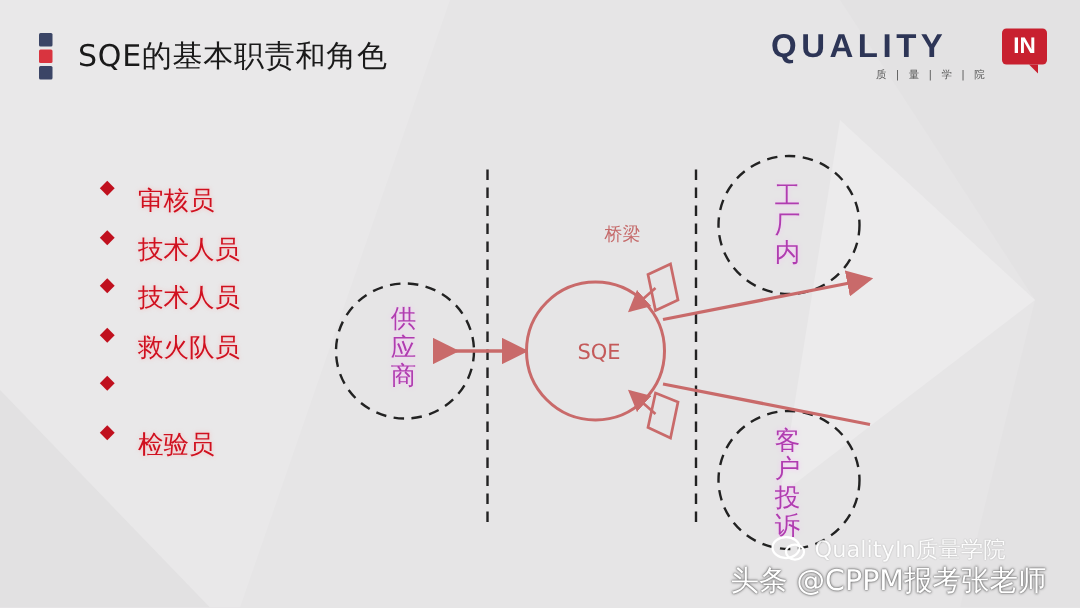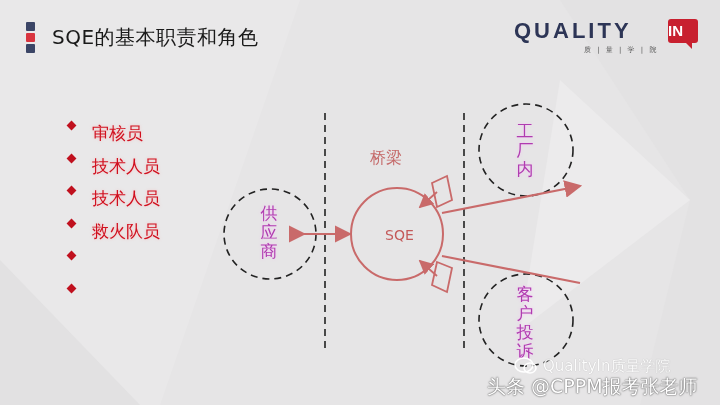--- a/index.html
+++ b/index.html
@@ -19,36 +19,36 @@
     .logo-text {
       position: absolute; left: 2px; top: 2px; font-family: "Liberation Sans", sans-serif;
       font-size: 22px; font-weight: bold; color: #2d3556; letter-spacing: 3px;
     }
     .logo-sub {
       position: absolute; left: 72px; top: 29px; font-size: 7px; color: #555; letter-spacing: 2px;
     }
     .logo-badge {
       position: absolute; left: 156px; top: 3px; width: 30px; height: 24px; background: #c8202f;
       border-radius: 3px; color: #fff; font-family: "Liberation Sans", sans-serif;
-      font-weight: bold; font-size: 15px; line-height: 24px;
+      font-weight: bold; font-size: 15px; text-align: center; line-height: 24px;
     }
     .logo-badge::after {
       content: ""; position: absolute; left: 18px; bottom: -6px; border-left: 6px solid transparent;
       border-top: 6px solid #c8202f;
     }
     .roles { position: absolute; left: 66px; top: 122px; margin: 0; padding: 0; list-style: none; }
     .roles li { height: 32.5px; display: flex; align-items: flex-start; }
     .diamond { width: 7px; height: 7px; background: #c0101e; transform: rotate(45deg); margin-right: 17px; margin-left: 2px; }
     .role-label { font-size: 17px; color: #d0101f; text-shadow: 0 0 3px rgba(255,160,160,0.6); }
     .diagram { position: absolute; left: 0; top: 0; width: 720px; height: 405px; }
     .vlabel {
       position: absolute; color: #b03cb0; font-size: 17px; line-height: 19px; width: 20px; text-align: center;
       text-shadow: 0 0 3px rgba(255,180,255,0.7);
     }
-    .bridge-label { position: absolute; left: 370px; top: 148px; font-size: 16px; color: #c56a6a; }
+    .bridge-label { position: absolute; left: 403px; top: 148px; font-size: 12px; color: #c56a6a; }
     .sqe-label { position: absolute; left: 385px; top: 227px; font-size: 14px; color: #c45a5a; }
     .watermark1 {
       position: absolute; left: 543px; top: 357px; font-size: 15px; color: #fff;
       text-shadow: 0 0 1px #999; opacity: 0.9; white-space: nowrap;
     }
     .watermark2 {
       position: absolute; left: 487px; top: 374px; font-size: 19px; color: #fff;
       text-shadow: 0 0 2px #666, 0 0 1px #444; white-space: nowrap;
     }
     .wechat-icon { position: absolute; left: 514px; top: 356px; width: 24px; height: 20px; }
@@ -91,20 +91,21 @@
     </li>
   <li>
       <span class="diamond"></span>
       <span class="role-label">救火队员</span>
     </li>
   <li>
       <span class="diamond"></span>
     </li>
   <li>
       <span class="diamond"></span>
+      <span class="role-label">检验员</span>
     </li>
 </ul>
 
 <svg class="diagram" viewBox="0 0 720 405">
   <defs>
     <marker id="ah" markerWidth="8" markerHeight="8" refX="7" refY="4" orient="auto">
       <path d="M0,0 L8,4 L0,8 z" fill="#c96a6a"></path>
     </marker>
   </defs>
 

